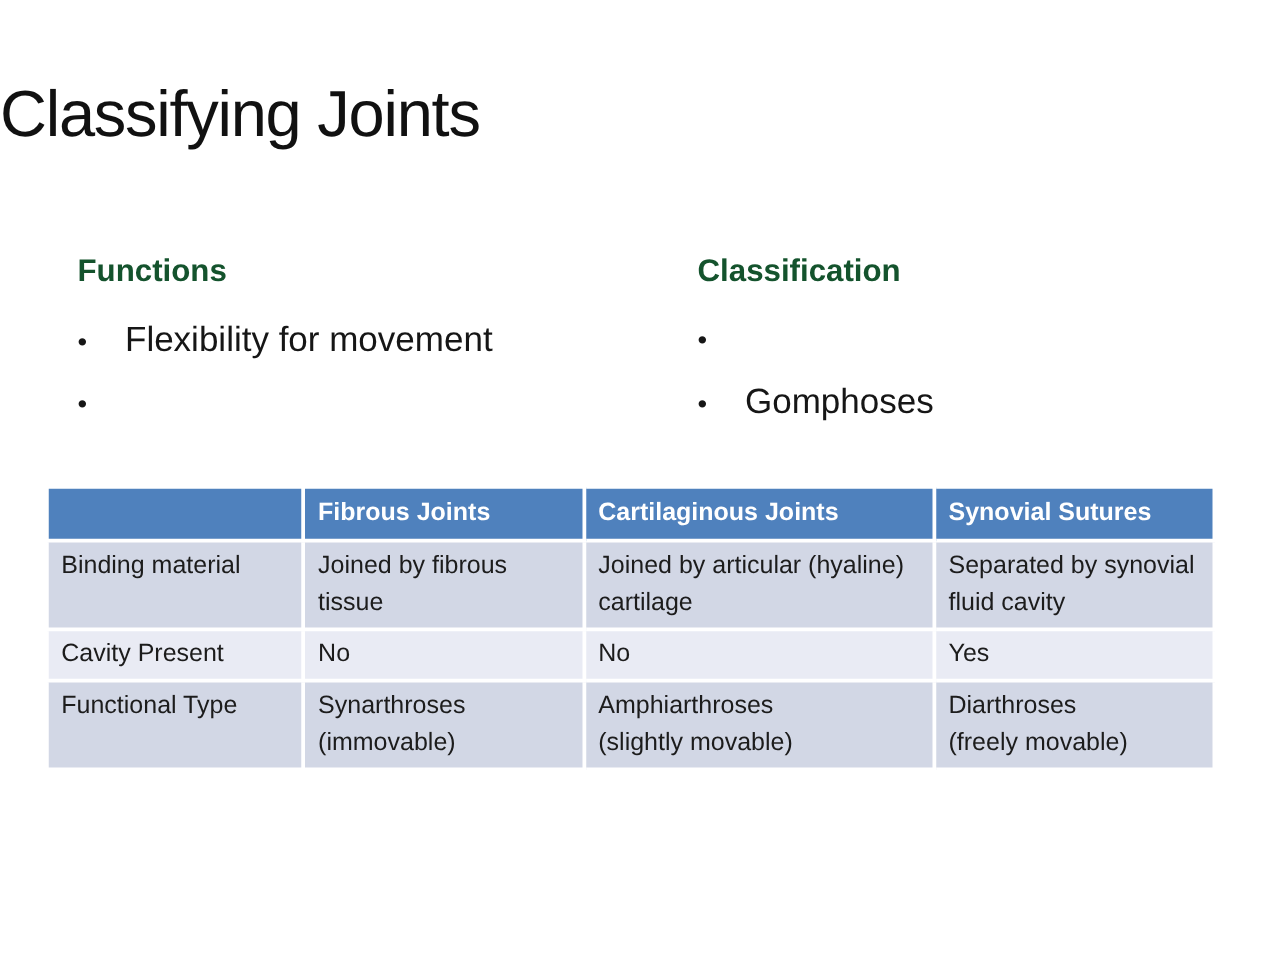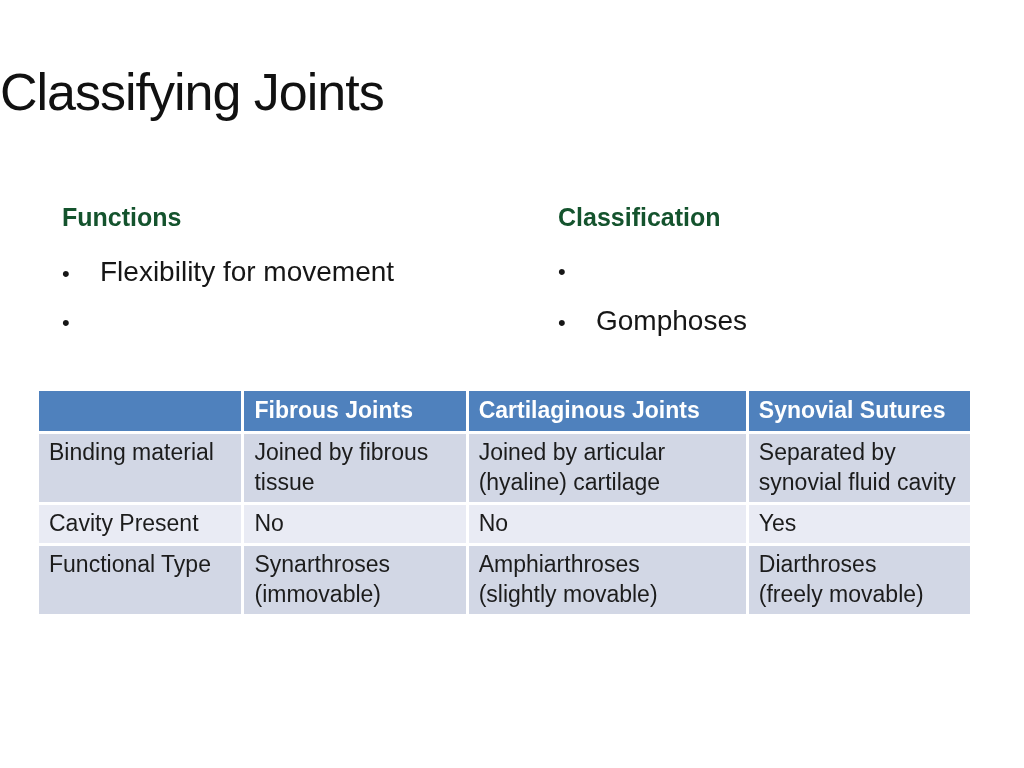--- a/index.html
+++ b/index.html
@@ -30,21 +30,21 @@
   .bullet-list li{
     display:flex;align-items:baseline;
     font-size:28px;line-height:33px;margin-bottom:16px;color:#161616;
   }
   .bullet-list .glyph{width:38px;flex:0 0 38px;font-size:22px;}
   .bullet-list .btext{flex:1;}
 
   table.joints{
     position:absolute;left:36px;top:388px;width:937px;
     border-collapse:collapse;table-layout:fixed;
-    font-size:23px;
+    font-size:20px;
   }
   table.joints col.c0{width:22%;}
   table.joints col.c1{width:24%;}
   table.joints col.c2{width:30%;}
   table.joints col.c3{width:24%;}
   table.joints th,table.joints td{
     border:3px solid var(--grid);
     vertical-align:top;text-align:left;
     padding:3px 10px 5px 10px;line-height:30px;
     font-weight:400;

